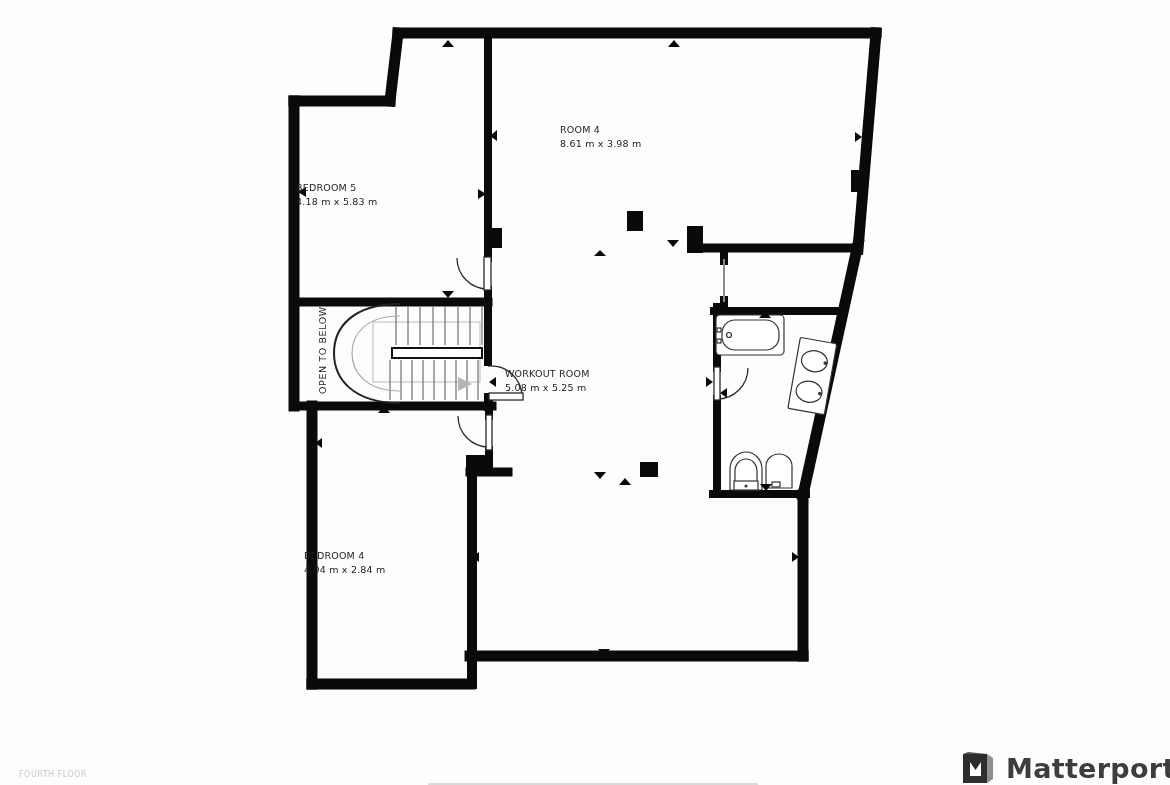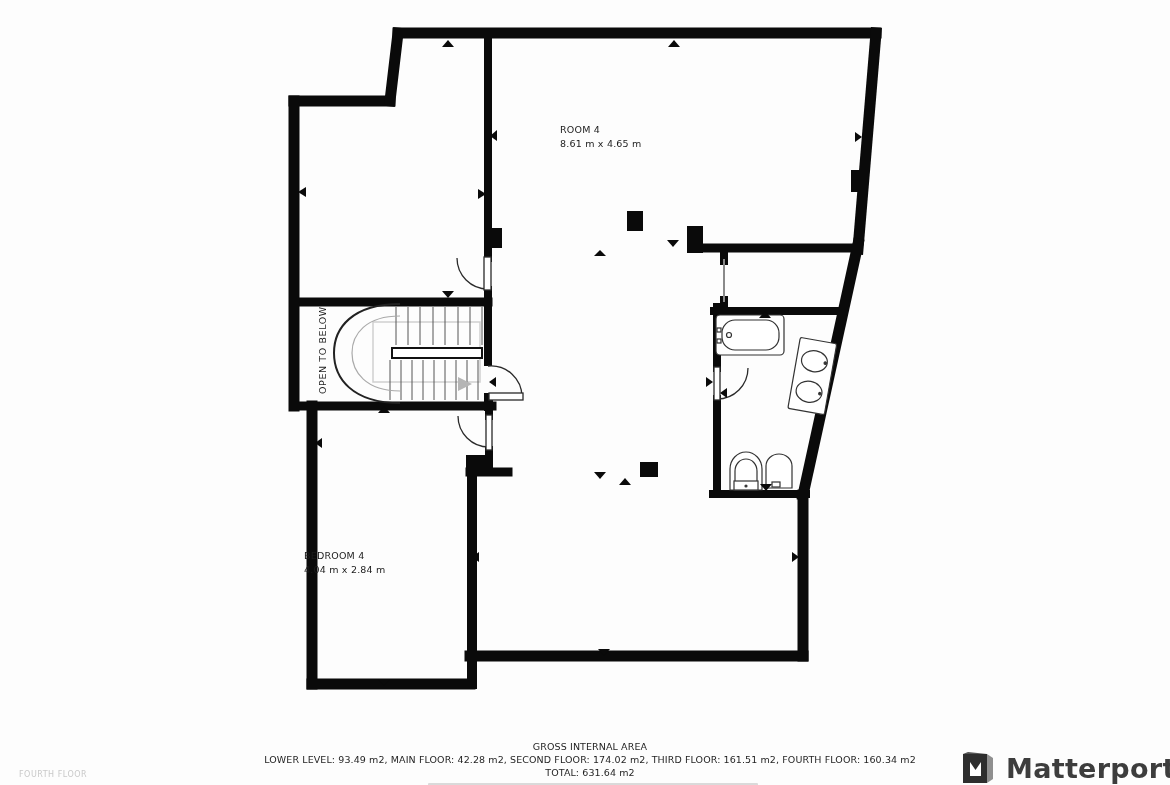--- a/index.html
+++ b/index.html
@@ -178,39 +178,42 @@
       <polygon points="760,484 772,484 766,491"></polygon>
       <polygon points="378,413 390,413 384,406"></polygon>
       <polygon points="322,438 322,448 315,443"></polygon>
       <polygon points="479,552 479,562 472,557"></polygon>
       <polygon points="378,679 390,679 384,686"></polygon>
       <polygon points="598,649 610,649 604,656"></polygon>
       <polygon points="792,552 792,562 799,557"></polygon>
     </g>
   </svg>
 
+  <div class="room-label" style="left:296px;top:181px;width:160px;">
+    <span class="rname">BEDROOM 5</span>
+    <span class="rdims">4.18 m x 5.83 m</span>
+  </div>
 
   <div class="room-label" style="left:560px;top:123px;width:200px;">
     <span class="rname">ROOM 4</span>
-    <span class="rdims">8.61 m x 4.65 m</span>
-  </div>
-
+    <span class="rdims">8.61 m x 3.98 m</span>
+  </div>
+
+  <div class="room-label" style="left:505px;top:367px;width:200px;">
+    <span class="rname">WORKOUT ROOM</span>
+    <span class="rdims">5.08 m x 5.25 m</span>
+  </div>
 
 
   <div class="room-label" style="left:304px;top:549px;width:160px;">
     <span class="rname">BEDROOM 4</span>
     <span class="rdims">4.04 m x 2.84 m</span>
   </div>
 
 
-  <div id="footer">
-    <div>GROSS INTERNAL AREA</div>
-    <div>LOWER LEVEL: 93.49 m2, MAIN FLOOR: 42.28 m2, SECOND FLOOR: 174.02 m2, THIRD FLOOR: 161.51 m2, FOURTH FLOOR: 160.34 m2</div>
-    <div>TOTAL: 631.64 m2</div>
-  </div>
   <div id="footer-clip"></div>
 
   <div id="floor-label">FOURTH FLOOR</div>
 
   <div id="mp-logo">
     <svg width="36" height="33" viewBox="0 0 36 33">
       <polygon points="27,2 33,6 33,27 27,31" fill="#8f8f8f"></polygon>
       <polygon points="3,2 27,2 27,31 3,31" fill="#2e2e2e"></polygon>
       <rect x="10" y="10" width="11" height="14" fill="#ffffff"></rect>
       <polygon points="10,10 21,10 15.5,18" fill="#2e2e2e"></polygon>

